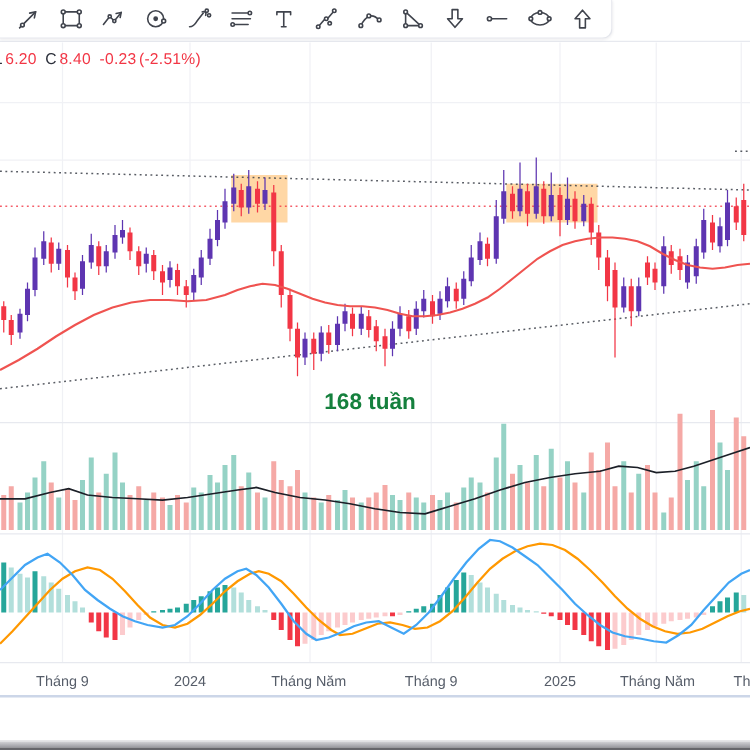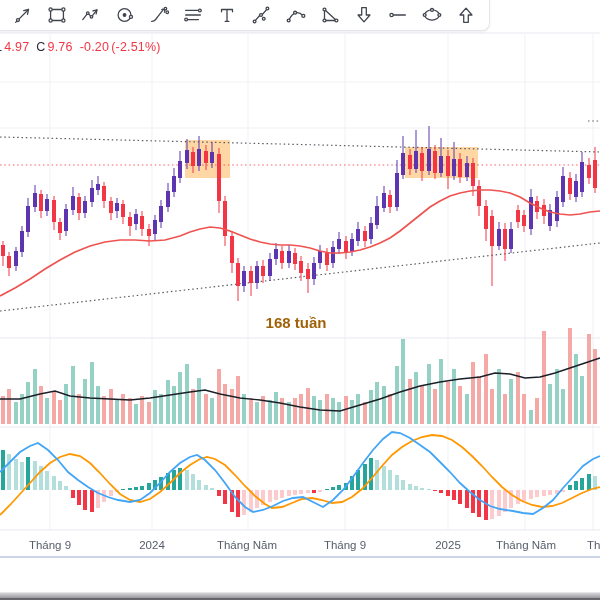--- a/index.html
+++ b/index.html
@@ -14,21 +14,21 @@
   .tool{width:26px;height:26px;display:flex;align-items:center;justify-content:center;cursor:pointer;}
   .tool svg{stroke:#40444d;fill:none;stroke-width:1.4;stroke-linecap:round;stroke-linejoin:round;}
   .tool .nd{fill:#fff;stroke:#40444d;}
   
   #legend{position:absolute;left:-5px;top:40px;font-size:12.5px;z-index:4;white-space:nowrap;letter-spacing:.2px;}
   #legend .lb{color:#2a2e39;}
   #legend .vl{color:#f23645;}
   #legend span{margin-right:2px;}
   #legend .gap{margin-right:7px;}
   
-  #anno{position:absolute;transform:translate(-50%,-50%);font-weight:bold;font-size:15px;color:#a16207;z-index:3;}
+  #anno{position:absolute;transform:translate(-50%,-50%);font-weight:bold;font-size:18px;color:#15803d;z-index:3;}
   
   #taskbar{position:absolute;left:0;top:592px;width:600px;height:8px;
            background:linear-gradient(#d6d6da,#98989f);border-top:1px solid #e6e6e9;
            border-bottom:2px solid #66666c;box-sizing:border-box;z-index:5;}
   .axlbl{font-size:11.5px;fill:#565d69;}
 </style>
 </head>
 <body>
 
 <div id="stage">
@@ -540,19 +540,19 @@
         </svg>
       </div>
     <div class="tool">
         <svg width="22" height="22" viewBox="0 0 24 24">
           <path d="M9.5 20 h5 v-8 h4 L12 4.5 5.5 12 h4 Z"></path>
         </svg>
       </div>
   </div>
 
   <div id="legend">
-    <span class="lb">L</span><span class="vl gap">4.97</span><span class="lb">C</span><span class="vl gap">9.76</span><span class="vl">-0.20</span><span class="vl">(-2.51%)</span>
+    <span class="lb">L</span><span class="vl gap">6.20</span><span class="lb">C</span><span class="vl gap">8.40</span><span class="vl">-0.23</span><span class="vl">(-2.51%)</span>
   </div>
 
   <div id="anno" style="left: 296px; top: 322px;">168 tuần</div>
 
   <div id="taskbar"></div>
 </div>
 
 </body></html>

